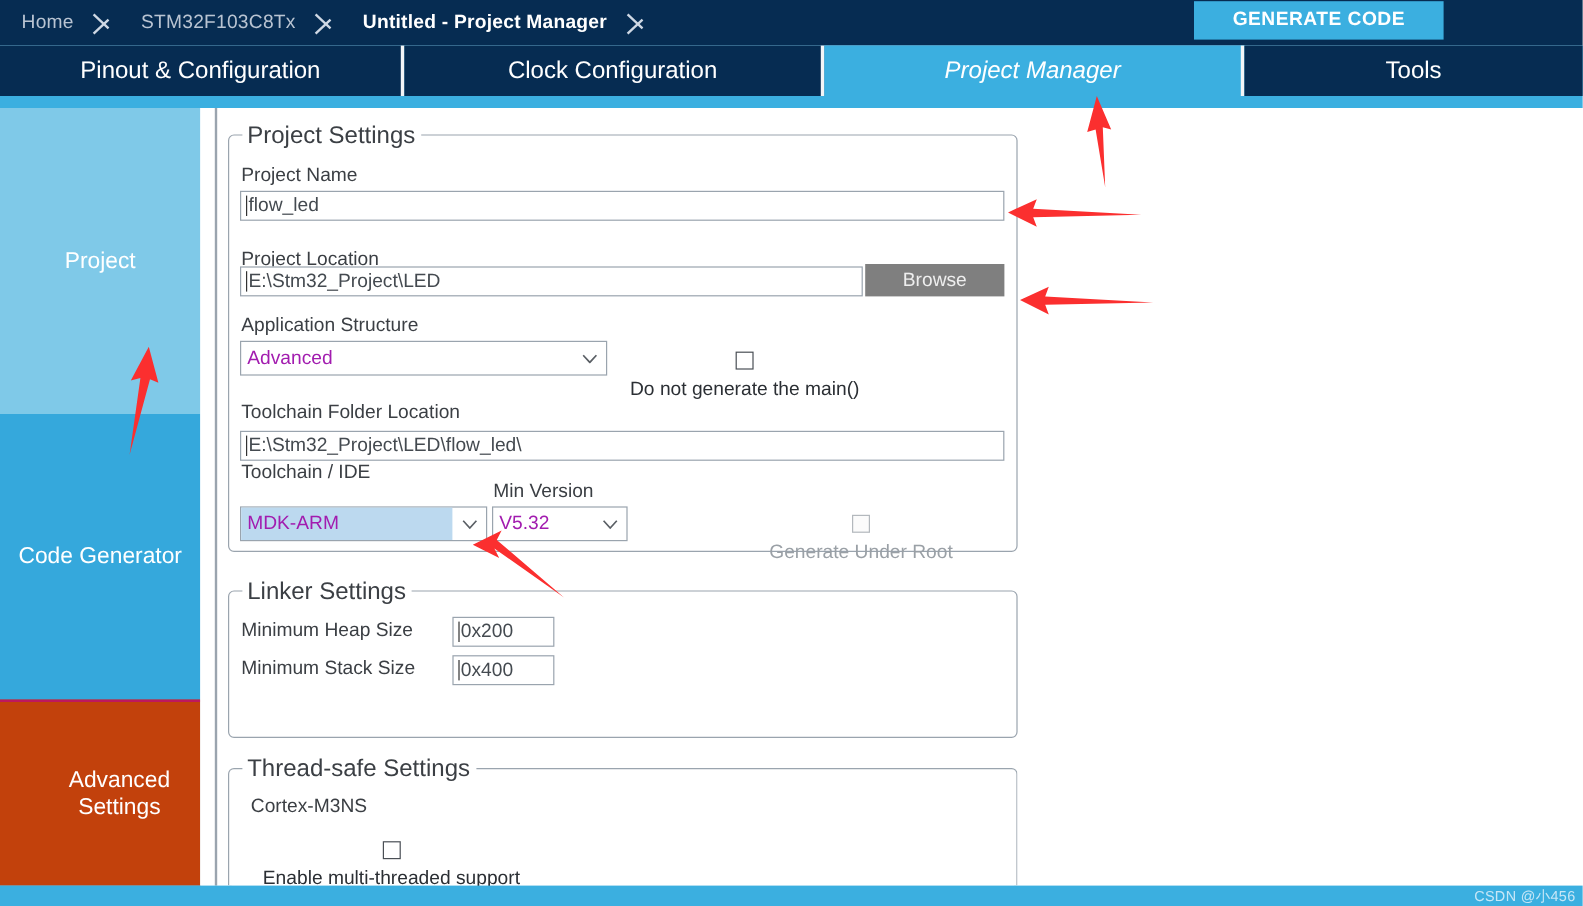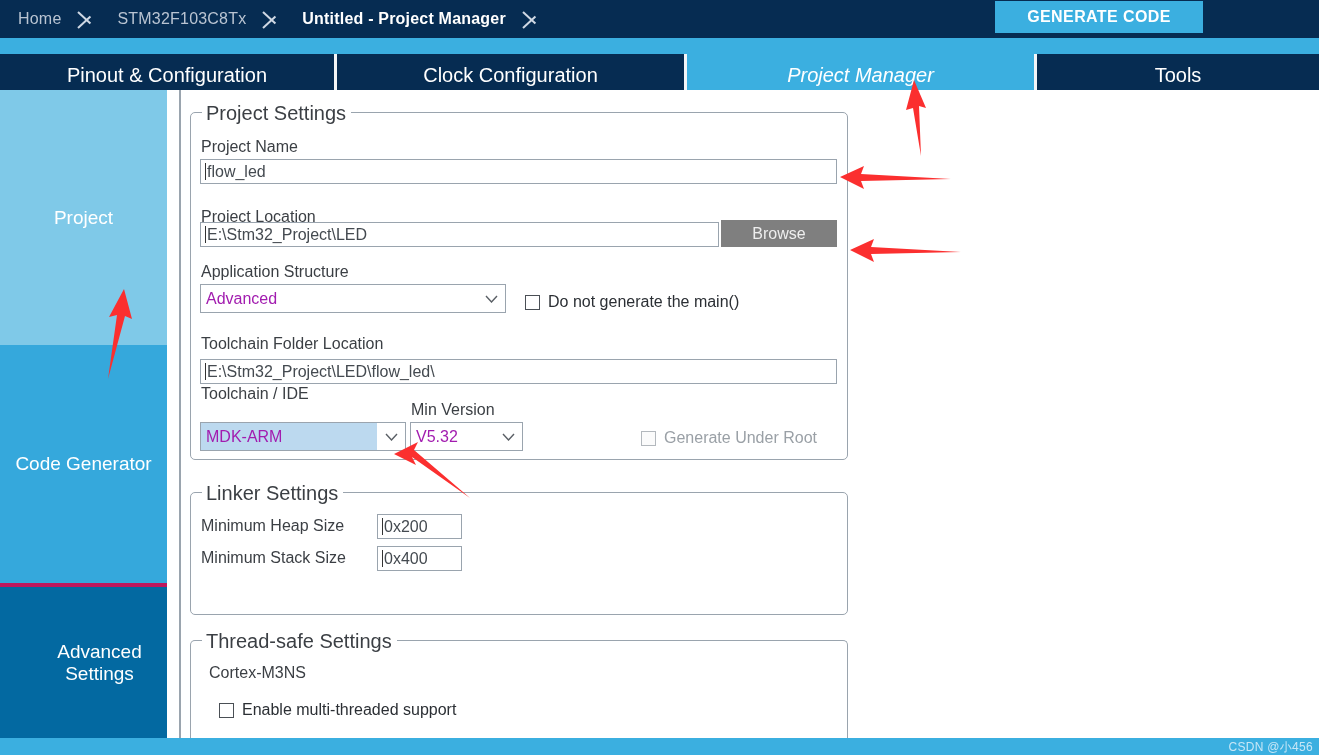--- a/index.html
+++ b/index.html
@@ -46,21 +46,21 @@
 
   
   .tabbar {
     position: absolute; left: 0; top: 38px; width: 1319px; height: 52px;
     background: #3bafe0;
     display: flex; align-items: stretch;
   }
   .tab {
     background: #062c52; color: #ffffff;
     display: flex; align-items: center; justify-content: center;
-    font-size: 20px; height: 42px; margin-top: 16px;
+    font-size: 20px; height: 42px; margin-top: 0;
     border-right: 3px solid #f3f5f7;
     cursor: pointer; white-space: nowrap;
   }
   .tab:last-child { border-right: none; }
   .tab.active { background: #3bafe0; border-right: 3px solid #f3f5f7; font-style: italic; }
   .tab.t0 { width: 337px; }
   .tab.t1 { width: 350px; }
   .tab.t2 { width: 350px; }
   .tab.t3 { width: 282px; border-right: none; }
 
@@ -69,21 +69,21 @@
     position: absolute; left: 0; top: 90px; width: 167px; height: 648px;
     background: #35a8dc;
   }
   .side-item {
     display: flex; align-items: center; justify-content: center;
     color: #ffffff; font-size: 19px; text-align: center;
     cursor: pointer; position: relative;
   }
   .side-item.s0 { height: 255px; background: #7fc9e8; }
   .side-item.s1 { height: 238px; background: #35a8dc; }
-  .side-item.s2 { height: 155px; background: #0369a1; border-top: 4px solid #be185d; padding-left: 32px; }
+  .side-item.s2 { height: 155px; background: #c2410c; border-top: 2px solid #be185d; padding-left: 32px; }
 
   
   .content {
     position: absolute; left: 167px; top: 90px;
     width: 1152px; height: 648px; background: #ffffff;
     border-left: 3px solid #ffffff;
   }
   .vline {
     position:absolute; left: 179px; top: 90px; width: 2px; height: 648px;
     background: #9aa4ae;
@@ -131,21 +131,21 @@
   }
   .combo.sel .cval { background: #bcd9ef; height: 100%; display:flex; align-items:center; }
   .combo .carr {
     width: 28px; height: 100%; display:flex; align-items:center; justify-content:center;
     font-size: 13px; color: #5a5f65; flex: none;
   }
   .combo .carr svg { display:block; }
 
   .chk {
     position: absolute; display: flex; align-items: center; gap: 8px;
-    font-size: 16px; color: #2b2f34; cursor: pointer; white-space: nowrap;
+    font-size: 16px; color: #2b2f34; cursor: pointer; white-space: nowrap; flex-direction: column;
   }
   .chk .box {
     width: 15px; height: 15px; border: 1px solid #4a4f55; background: #fff; flex: none;
   }
   .chk.disabled { color: #9aa0a6; cursor: default; }
   .chk.disabled .box { border-color: #b3b8bd; background: #fbfbfb; }
 
   
   .bottombar {
     position: absolute; left: 0; top: 738px; width: 1319px; height: 17px;

